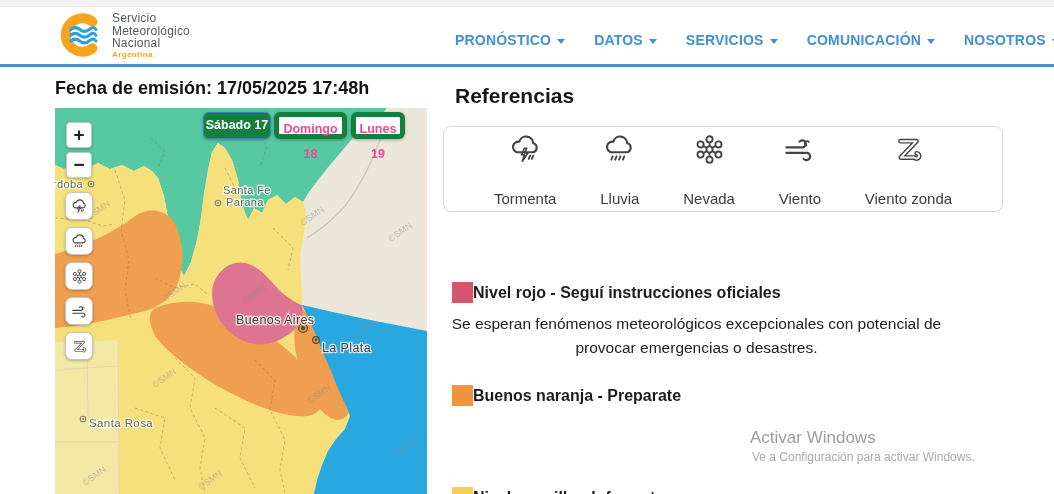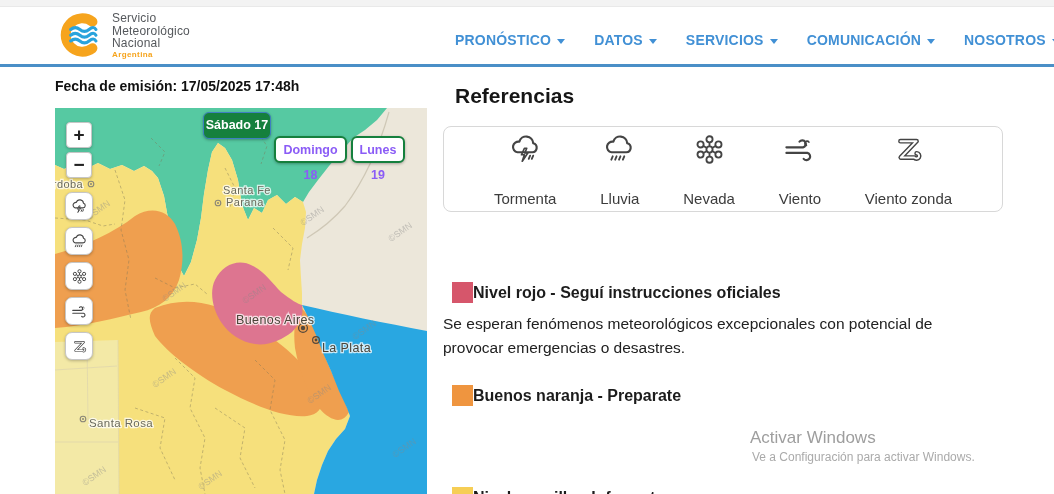--- a/index.html
+++ b/index.html
@@ -14,52 +14,52 @@
   .header { position:absolute; left:0; top:8px; width:1054px; height:62px; background:#fff; }
   .header-rule { position:absolute; left:0; top:64px; width:1054px; height:3px; background:#4a8fc7; }
   .logo { position:absolute; left:58px; top:4px; display:flex; align-items:center; gap:8px; }
   .logo-text { line-height:12.5px; font-size:12px; color:#55585c; letter-spacing:.2px; }
   .logo-country { font-size:8px; color:#f6a41d; font-weight:bold; letter-spacing:.4px; }
   .nav { position:absolute; left:455px; top:24px; display:flex; gap:29px; align-items:center; }
   .nav-item { display:flex; align-items:center; gap:6px; color:#4190d5; font-weight:bold; font-size:14px; letter-spacing:.2px; cursor:pointer; }
   .caret { width:0; height:0; border-left:4px solid transparent; border-right:4px solid transparent; border-top:5px solid #4190d5; margin-top:2px; }
 
   
-  .emission { position:absolute; left:55px; top:78px; font-size:14px; font-weight:bold; color:#111; }
+  .emission { position:absolute; left:55px; top:78px; font-size:18px; font-weight:bold; color:#111; }
 
   
   .map-wrap { position:absolute; left:55px; top:108px; width:372px; height:386px; overflow:hidden; }
   .map-wrap svg.basemap { position:absolute; left:0; top:0; }
   .zoom-btn { position:absolute; left:11px; width:26px; height:26px; background:#fff; border:1px solid #c6c6c6; border-radius:4px;
               font-size:19px; font-weight:bold; color:#222; text-align:center; line-height:23px; cursor:pointer; box-shadow:0 1px 3px rgba(0,0,0,.25); }
   .zoom-in { top:14px; } .zoom-out { top:44px; }
   .day-tab { position:absolute; top:4px; height:27px; border-radius:6px; font-size:12.5px; font-weight:bold; text-align:center; line-height:25px;
              cursor:pointer; box-shadow:0 1px 3px rgba(0,0,0,.3); }
   .day-tab.sel { background:#15803d; border:1px solid #3d7fc1; color:#fff; }
-  .day-tab.unsel { background:#fff; border:2px solid #15803d; color:#8b5cf6;margin-top:24px; }
+  .day-tab.unsel { background:#fff; border:5px solid #15803d; color:#ec4899; }
   .tab-0 { left:148px; width:68px; } .tab-1 { left:219px; width:73px; } .tab-2 { left:296px; width:54px; }
   .tool-btn { position:absolute; left:10px; width:28px; height:28px; background:#fff; border:1px solid #c6c6c6; border-radius:7px;
               display:flex; align-items:center; justify-content:center; cursor:pointer; box-shadow:0 1px 3px rgba(0,0,0,.25); }
   .tb-0{top:84px;} .tb-1{top:119px;} .tb-2{top:154px;} .tb-3{top:189px;} .tb-4{top:224px;}
   .tool-btn svg { width:19px; height:19px; }
 
   
   .ref-title { position:absolute; left:455px; top:84px; font-size:21px; font-weight:bold; color:#161616; }
   .ref-box { position:absolute; left:443px; top:126px; width:560px; height:86px; border:1px solid #d8d8d8; border-radius:8px;
              background:#fff; display:flex; align-items:center; justify-content:space-around; padding:0 28px; }
   .phen { display:flex; flex-direction:column; align-items:center; gap:22px; }
   .phen svg { width:37px; height:37px; }
   .phen-label { font-size:15px; color:#3c3c3c; }
 
   .level-row { position:absolute; left:452px; display:flex; align-items:center; }
   .swatch { width:21px; height:21px; flex:0 0 21px; }
   .sw-red { background:#d6566b; } .sw-orange { background:#ef953f; } .sw-yellow { background:#f6ce55; }
   .level-name { font-size:16px; font-weight:bold; color:#1c1c1c; }
   .level-desc { position:absolute; left:443px; width:507px; font-size:15.5px; color:#212121; line-height:1.55; }
-  .lr-0 { top:282px; } .ld-0 { top:312px; }
+  .lr-0 { top:282px; } .ld-0 { top:312px;text-align:center; }
   .lr-1 { top:385px; } .ld-1 { top:416px; }
   .lr-2 { top:487px; }
 
   .os-mark-1 { position:absolute; left:750px; top:428px; font-size:17px; color:#9e9e9e; }
   .os-mark-2 { position:absolute; left:752px; top:450px; font-size:12px; color:#aaaaaa; }
 
   .hidden-defs { position:absolute; width:0; height:0; overflow:hidden; }
 </style>
 </head>
 <body>

